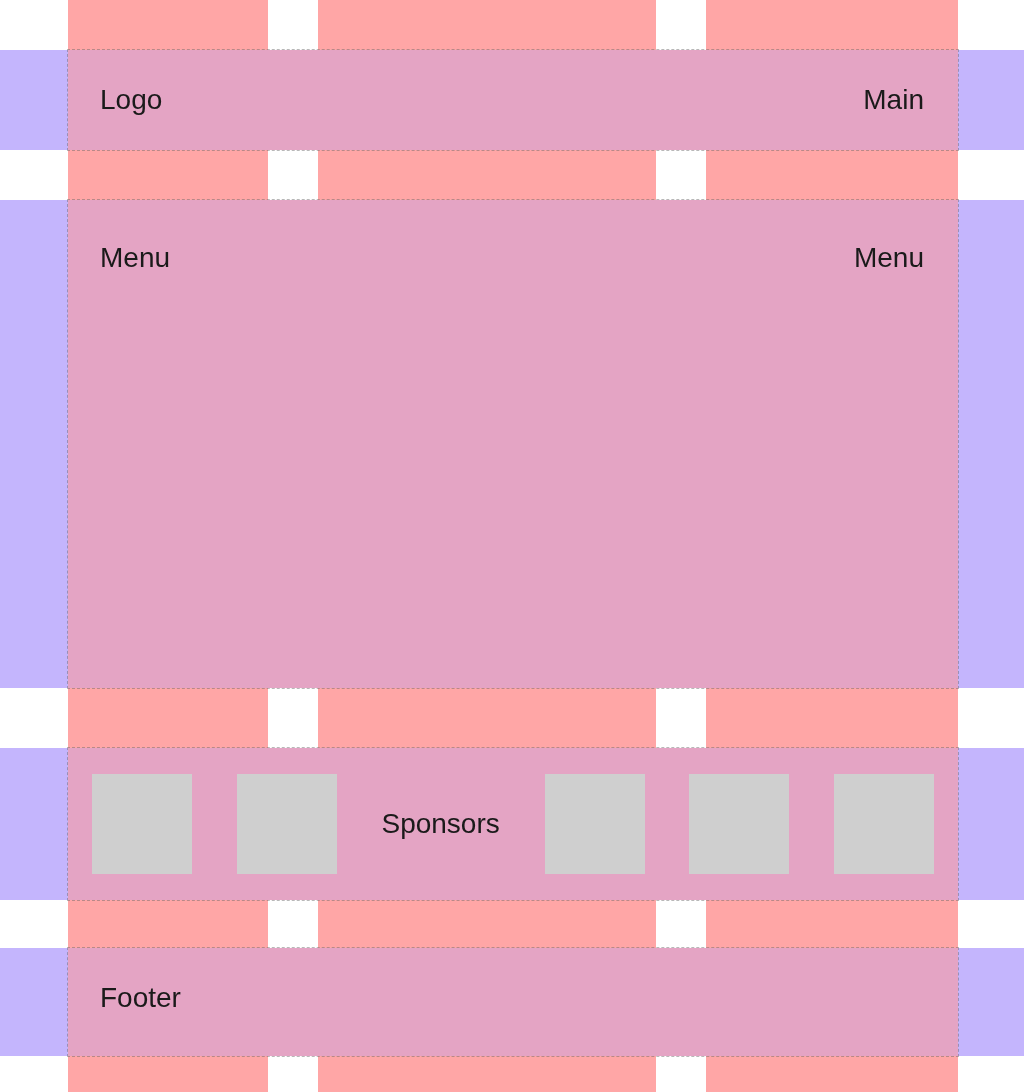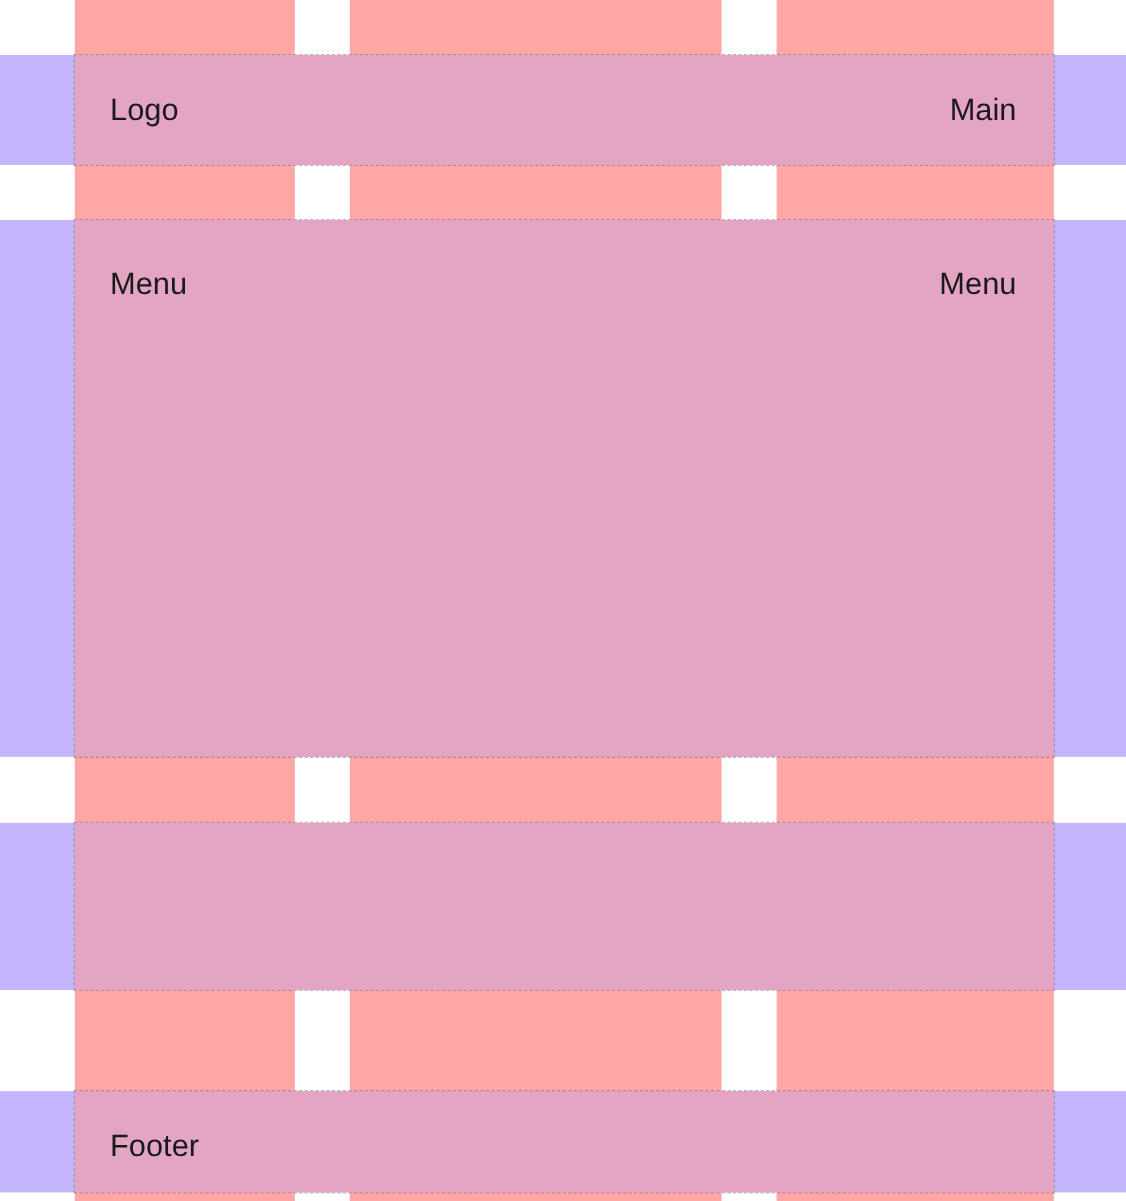--- a/index.html
+++ b/index.html
@@ -33,21 +33,21 @@
     .row {
       position: absolute;
       left: 0;
       right: 0;
       background: #c4b5fd;
       z-index: 2;
     }
     .row-header   { top: 50px;  height: 100px; }
     .row-main     { top: 200px; height: 488px; }
     .row-sponsors { top: 748px; height: 152px; }
-    .row-footer   { top: 992px; height: 92px; }
+    .row-footer   { top: 948px; height: 108px; }
     
     
     .region {
       position: absolute;
       left: 68px;
       width: 890px;
       top: 0;
       bottom: 0;
       background: rgba(255,150,150,0.55);
       outline: 1px dashed rgba(100,100,100,0.45);
@@ -100,18 +100,26 @@
 </div>
 
 <div class="row row-main">
   <div class="region"></div>
   <span class="label" style="left:100px; top:42px;">Menu</span>
   <span class="label" style="right:100px; top:42px;">Menu</span>
 </div>
 
 <div class="row row-sponsors">
   <div class="region"></div>
+  <div class="sponsor-wrap">
+    <div class="sq"></div>
+    <div class="sq"></div>
+    <span class="sponsors-label">Sponsors</span>
+    <div class="sq"></div>
+    <div class="sq"></div>
+    <div class="sq"></div>
+  </div>
 </div>
 
 <div class="row row-footer">
   <div class="region"></div>
   <span class="label" style="left:100px; top:34px;">Footer</span>
 </div>
 
 </body></html>

